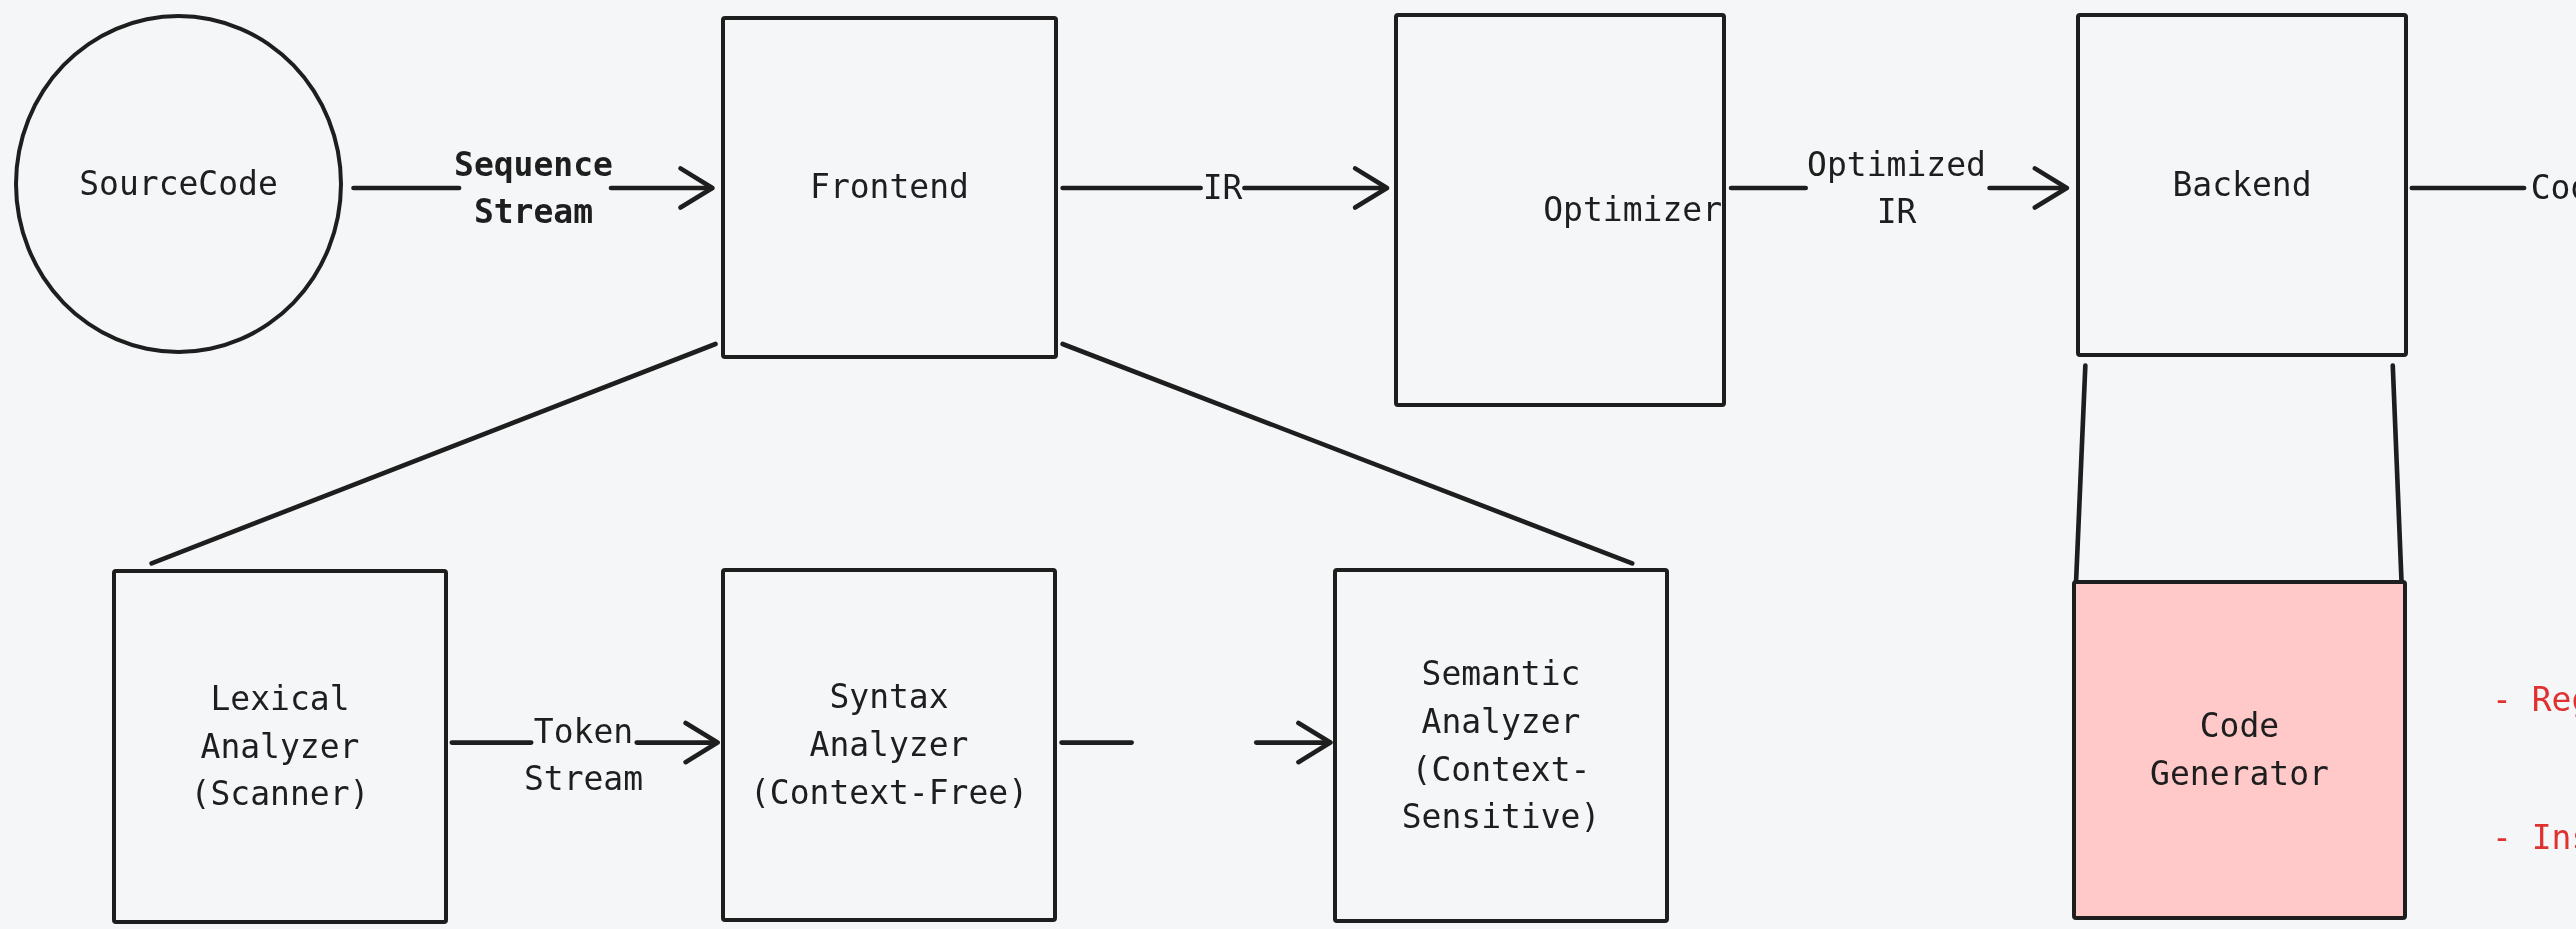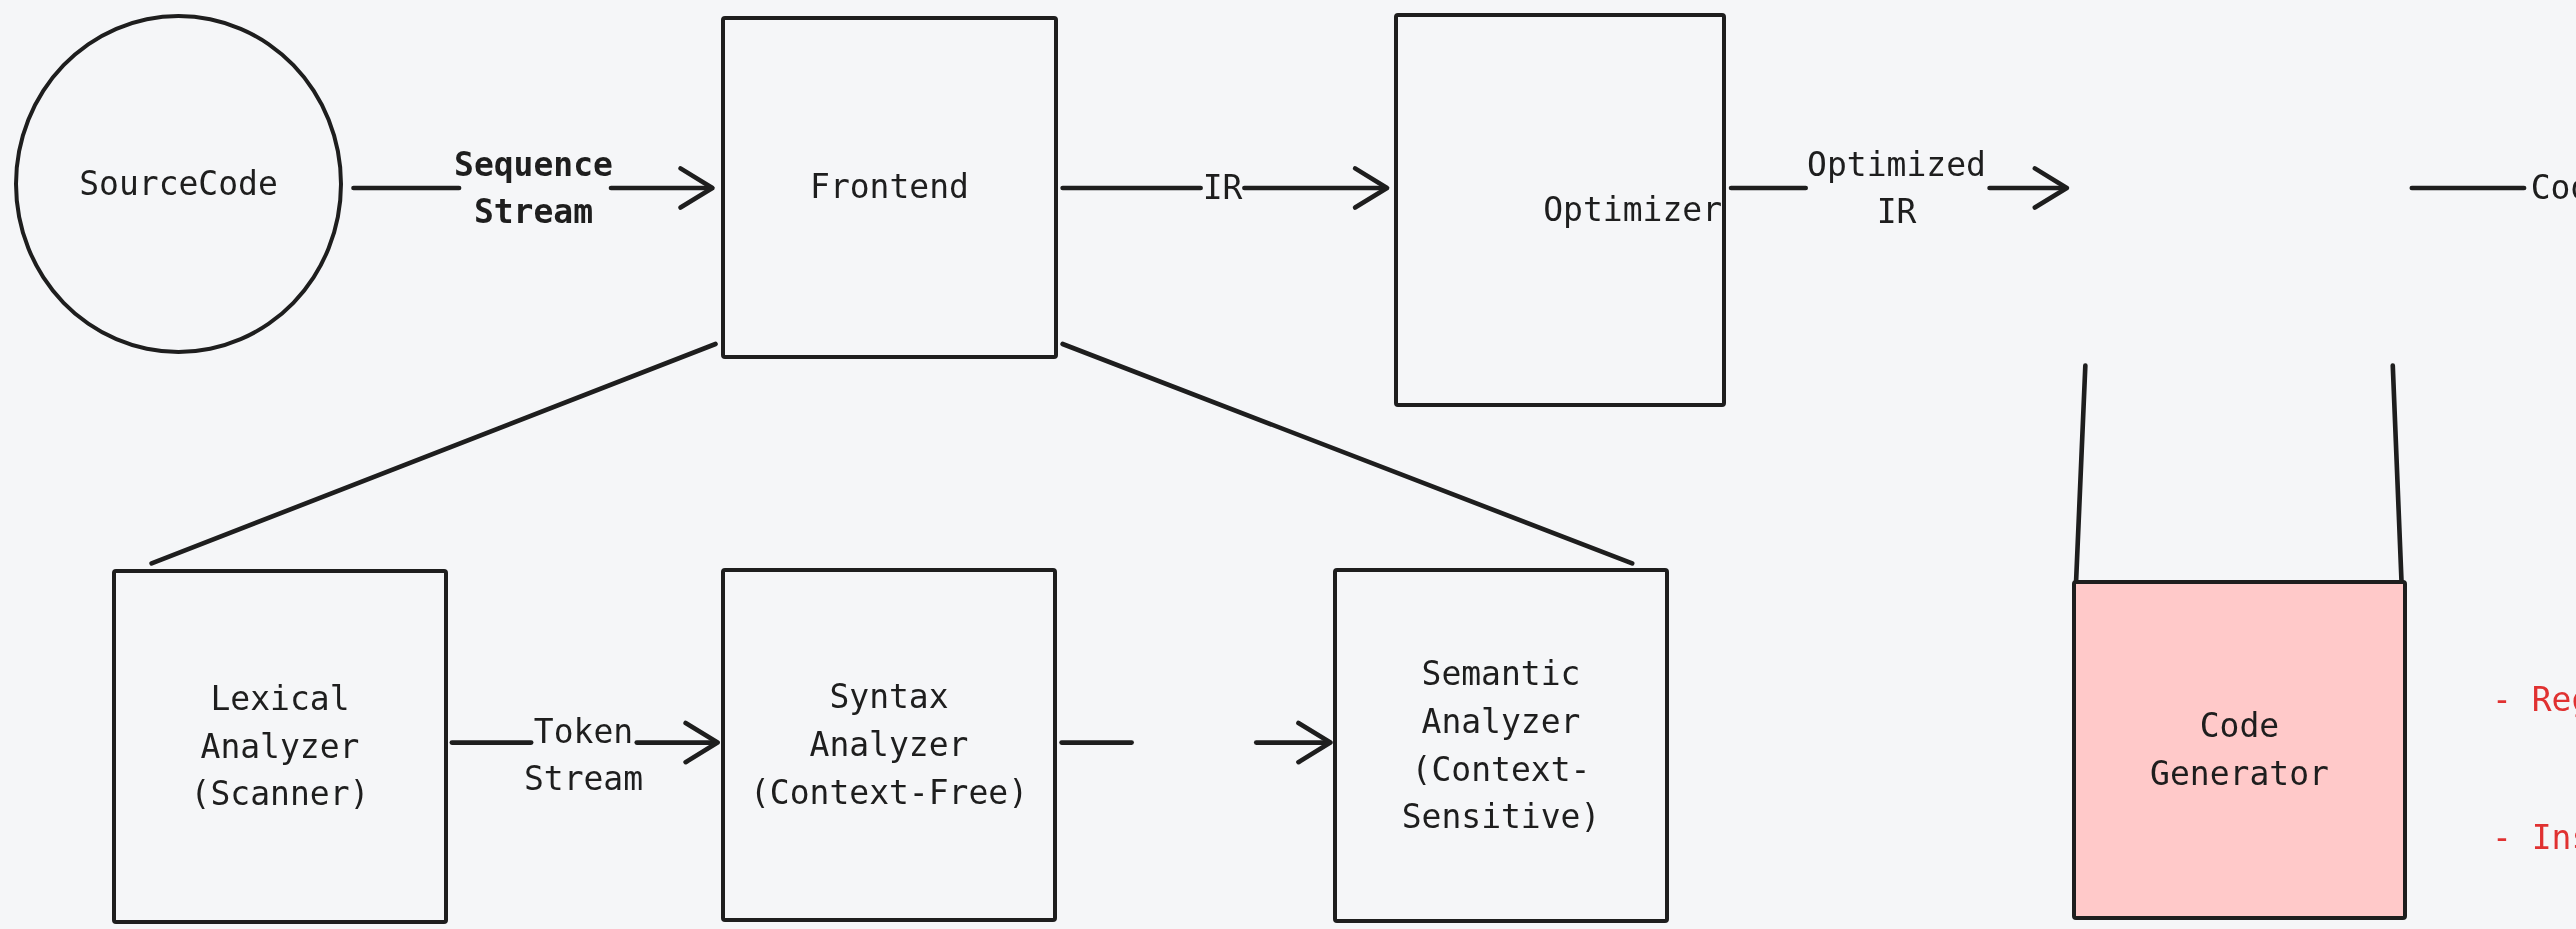--- a/index.html
+++ b/index.html
@@ -149,20 +149,23 @@
 
   <div class="edge-label" id="label-ir">IR</div>
 
   <div id="node-optimizer" class="node rect">
     <div class="node-label">Optimizer</div>
   </div>
 
   <div class="edge-label" id="label-optimized-ir">Optimized
 IR</div>
 
+  <div id="node-backend" class="node rect">
+    <div class="node-label">Backend</div>
+  </div>
 
   <div class="edge-label" id="label-code">Code</div>
 
   <div id="node-lexical" class="node rect">
     <div class="node-label">Lexical
 Analyzer
 (Scanner)</div>
   </div>
 
   <div class="edge-label" id="label-token-stream">Token

